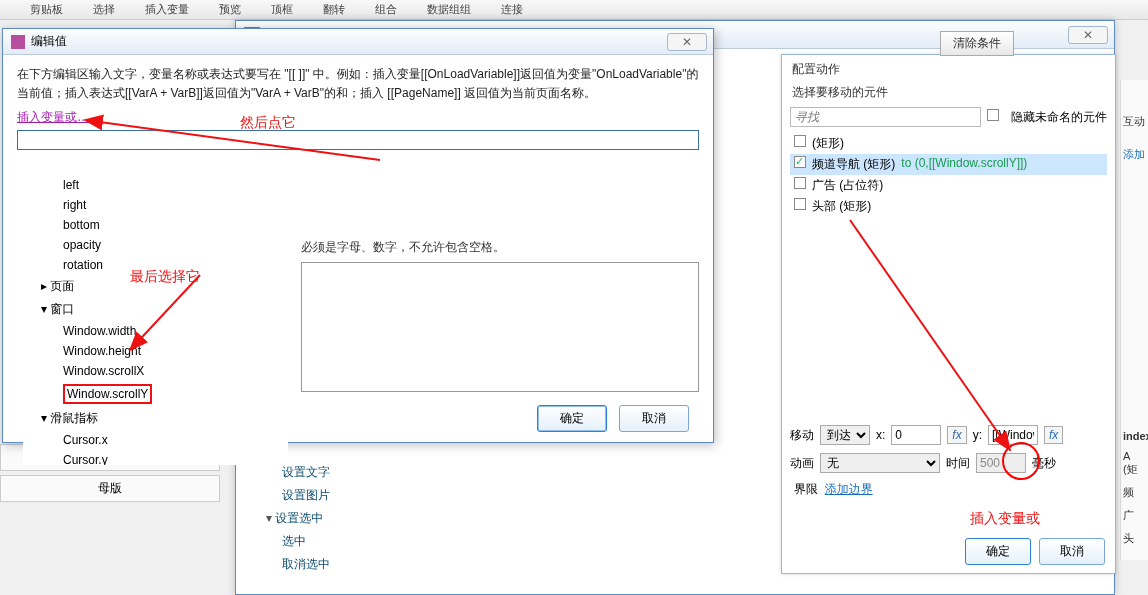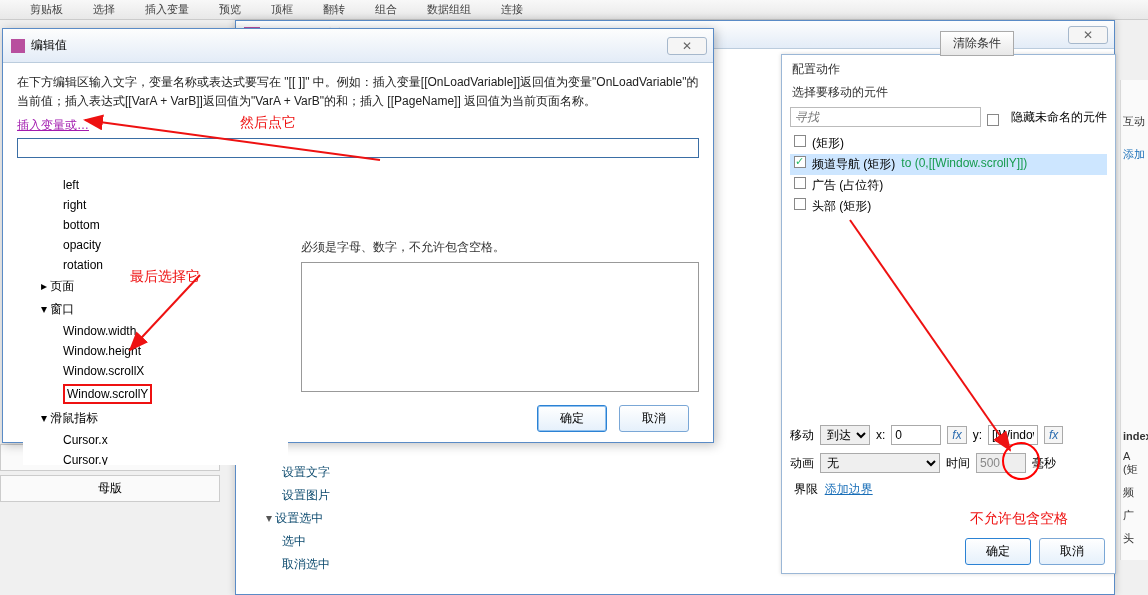--- a/index.html
+++ b/index.html
@@ -8,21 +8,21 @@
 .toolbar-bg span{font-size:11px;}
 .left-panel{position:absolute;left:0;top:440px;width:220px;}
 .left-panel .sec{border:1px solid #ccc;background:#fafafa;padding:4px 10px;text-align:center;margin-top:4px;}
 
 .config-panel{position:absolute;right:32px;top:54px;width:335px;height:520px;background:#fff;border:1px solid #9bb7d6;box-shadow:0 0 4px rgba(0,0,0,.15);}
 .config-panel .btn-clear{position:absolute;top:-24px;left:158px;border:1px solid #aaa;background:linear-gradient(#fff,#e8e8e8);padding:3px 12px;color:#333;}
 .cfg-title{padding:6px 10px 2px;color:#333;}
 .cfg-sub{padding:4px 10px;color:#333;}
 .search-row{display:flex;align-items:center;gap:6px;padding:2px 8px;}
 .search-row input{flex:1;border:1px solid #bbb;padding:2px 4px;font-style:italic;color:#888;}
-.hide-chk{display:flex;align-items:flex-end;gap:12px;font-size:11px;}
+.hide-chk{display:flex;align-items:flex-start;gap:12px;font-size:11px;}
 .tree{padding:4px 8px;}
 .tree .row{display:flex;align-items:flex-start;gap:6px;padding:2px 4px;}
 .tree .row.sel{background:#cde6ff;}
 .tree .row .to{color:#169b4f;}
 .move-row{display:flex;align-items:center;gap:6px;padding:4px 8px;margin-top:200px;}
 .move-row select{border:1px solid #aaa;padding:1px 2px;}
 .move-row input.num{width:50px;border:1px solid #aaa;padding:2px 3px;}
 .fx{border:1px solid #aaa;padding:1px 4px;background:#f5f5f5;font-style:italic;color:#2b6cb0;cursor:pointer;}
 .fx.circ{position:relative;}
 .red-circle{position:absolute;border:2px solid red;border-radius:50%;width:38px;height:38px;}
@@ -39,21 +39,21 @@
 .mid-dialog .titlebar{height:28px;background:linear-gradient(#fdfdfd,#e3ecf7);border-bottom:1px solid #bcd;display:flex;align-items:center;padding:0 8px;position:relative;}
 .mid-dialog .titlebar .ic{width:16px;height:16px;background:#b84f9e;margin-right:6px;}
 .mid-dialog .titlebar .close{position:absolute;right:6px;width:40px;height:18px;border:1px solid #a6b8cc;border-radius:3px;text-align:center;line-height:16px;color:#666;background:#f5f5f5;}
 .mid-tree{position:absolute;left:18px;top:440px;width:200px;}
 .mid-tree .itm{padding:3px 0 3px 28px;color:#0c4a6e;}
 .mid-tree .itm.exp{padding-left:12px;}
 .mid-tree .itm.exp::before{content:"▸ ";color:#555;}
 .mid-tree .itm.expd::before{content:"▾ ";}
 
 .edit-dialog{position:absolute;left:2px;top:28px;width:712px;height:415px;background:#fff;border:1px solid #5a8bc6;box-shadow:2px 2px 10px rgba(0,0,0,.25);z-index:50;}
-.edit-dialog .titlebar{height:34px;background:linear-gradient(#fdfdfd,#e3ecf7);border-bottom:1px solid #bcd;display:flex;align-items:center;padding:0 8px;position:relative;}
+.edit-dialog .titlebar{height:26px;background:linear-gradient(#fdfdfd,#e3ecf7);border-bottom:1px solid #bcd;display:flex;align-items:center;padding:0 8px;position:relative;}
 .edit-dialog .titlebar .ic{width:14px;height:14px;background:#b84f9e;margin-right:6px;}
 .edit-dialog .titlebar .close{position:absolute;right:6px;width:40px;height:18px;border:1px solid #a6b8cc;border-radius:3px;text-align:center;line-height:16px;color:#666;background:#f5f5f5;}
 .edit-dialog .desc{padding:10px 14px 6px;color:#222;line-height:1.6;}
 .edit-dialog .ins{color:#a21caf;text-decoration:underline;padding:0 14px;}
 .edit-dialog textarea.main{width:calc(100% - 28px);margin:4px 14px;height:20px;border:1px solid #3a6ea5;padding:2px 6px;font-family:inherit;resize:none;}
 .edit-dialog .var-list{position:absolute;left:20px;top:146px;width:265px;border:0;background:#fff;height:290px;overflow:hidden;}
 .var-list .itm{padding:3px 4px 3px 40px;cursor:default;}
 .var-list .grp{padding:3px 4px 3px 18px;}
 .var-list .grp::before{content:"▸ ";}
 .var-list .grp.open::before{content:"▾ ";}
@@ -212,21 +212,21 @@
   </div>
 
   <div class="btm-btns">
     <button class="primary">确定</button>
     <button>取消</button>
   </div>
 </div>
 
 <div class="anno" style="left:240px;top:114px">然后点它</div>
 <div class="anno" style="left:130px;top:268px">最后选择它</div>
-<div class="anno" style="left:970px;top:510px">不允许包含空格</div>
+<div class="anno" style="left:970px;top:510px">插入变量或</div>
 
 <svg class="arrow" style="left:0;top:0" width="1148" height="595">
   <defs>
       <marker id="ah" markerWidth="10" markerHeight="8" refX="9" refY="4" orient="auto">
         <polygon points="0 0, 10 4, 0 8" fill="#e11"></polygon>
       </marker>
     </defs>
   <line x1="380" y1="160" x2="85" y2="120" stroke="#e11" stroke-width="2" marker-end="url(#ah)"></line>
   <line x1="200" y1="275" x2="130" y2="350" stroke="#e11" stroke-width="2" marker-end="url(#ah)"></line>
   <line x1="850" y1="220" x2="1010" y2="450" stroke="#e11" stroke-width="2" marker-end="url(#ah)"></line>

